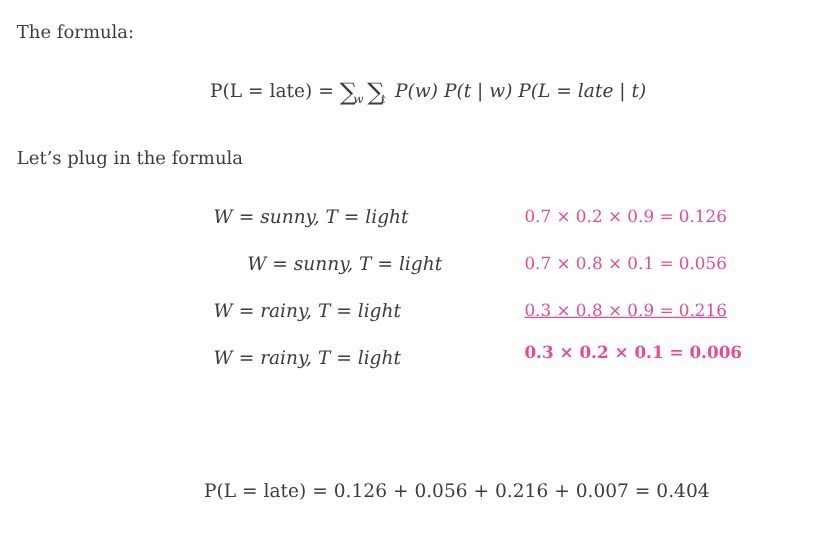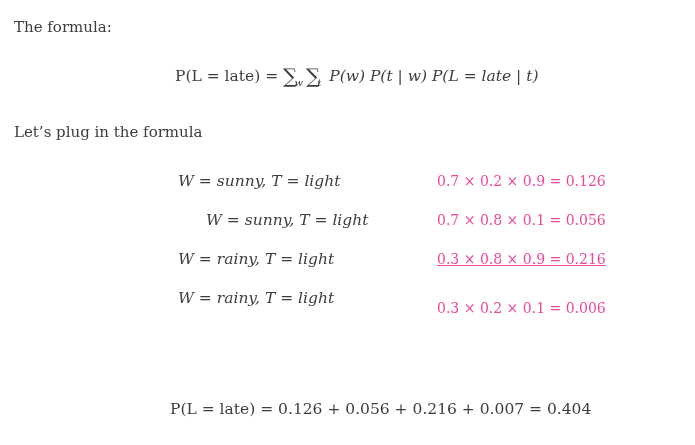--- a/index.html
+++ b/index.html
@@ -81,20 +81,20 @@
   <div class="row-left" style="left:178px; top:172px;">W = sunny, T = light</div>
   <div class="row-right" style="left:437px; top:173px;">0.7 × 0.2 × 0.9 = 0.126</div>
 
   <div class="row-left" style="left:178px; top:211px;margin-left:28px;">W = sunny, T = light</div>
   <div class="row-right" style="left:437px; top:212px;">0.7 × 0.8 × 0.1 = 0.056</div>
 
   <div class="row-left" style="left:178px; top:250px;">W = rainy, T = light</div>
   <div class="row-right" style="left:437px; top:251px;text-decoration:underline;">0.3 × 0.8 × 0.9 = 0.216</div>
 
   <div class="row-left" style="left:178px; top:289px;">W = rainy, T = light</div>
-  <div class="row-right" style="left:437px; top:300px;">0.3 × 0.2 × 0.1 = 0.006</div>
+  <div class="row-right" style="left:437px; top:286px;font-weight:bold;">0.3 × 0.2 × 0.1 = 0.006</div>
 
 
   <div class="ln math" style="left:170px; top:400px;">
     <span class="nm">P(L = late) = 0.126 + 0.056 + 0.216 + 0.007 = 0.404</span>
   </div>
 
 </div>
 
 </body></html>

